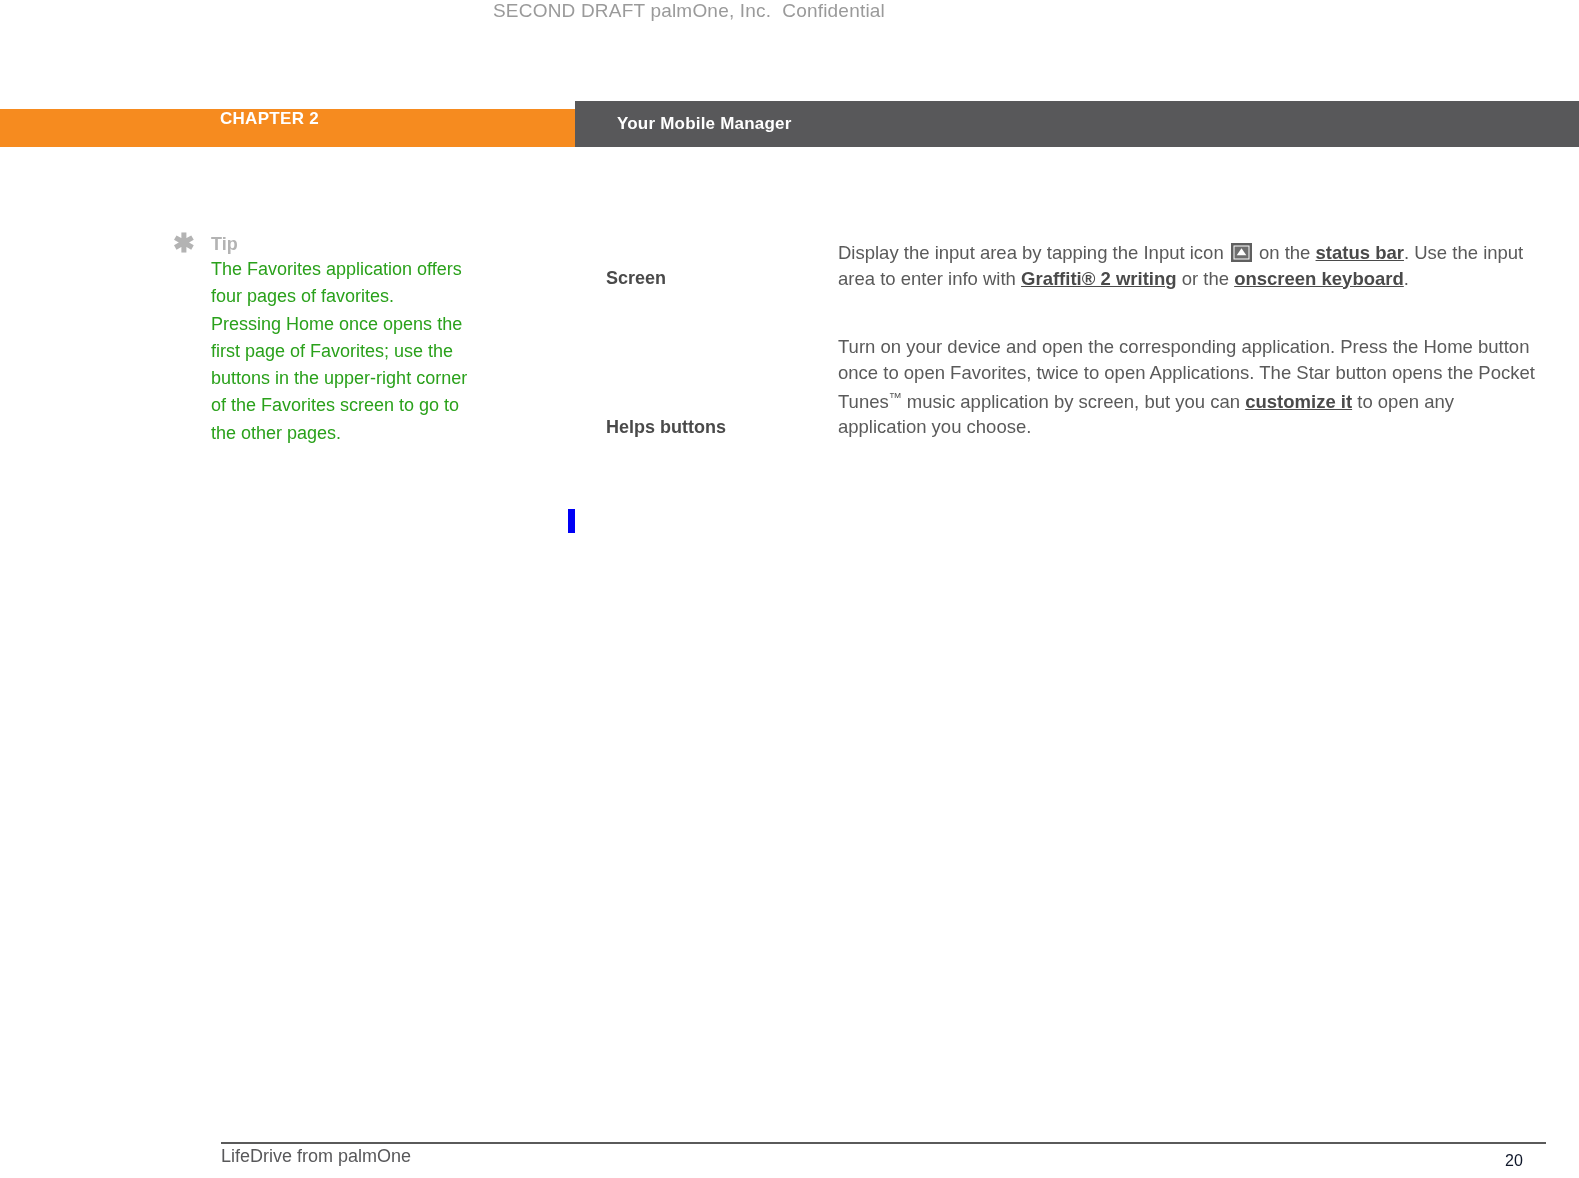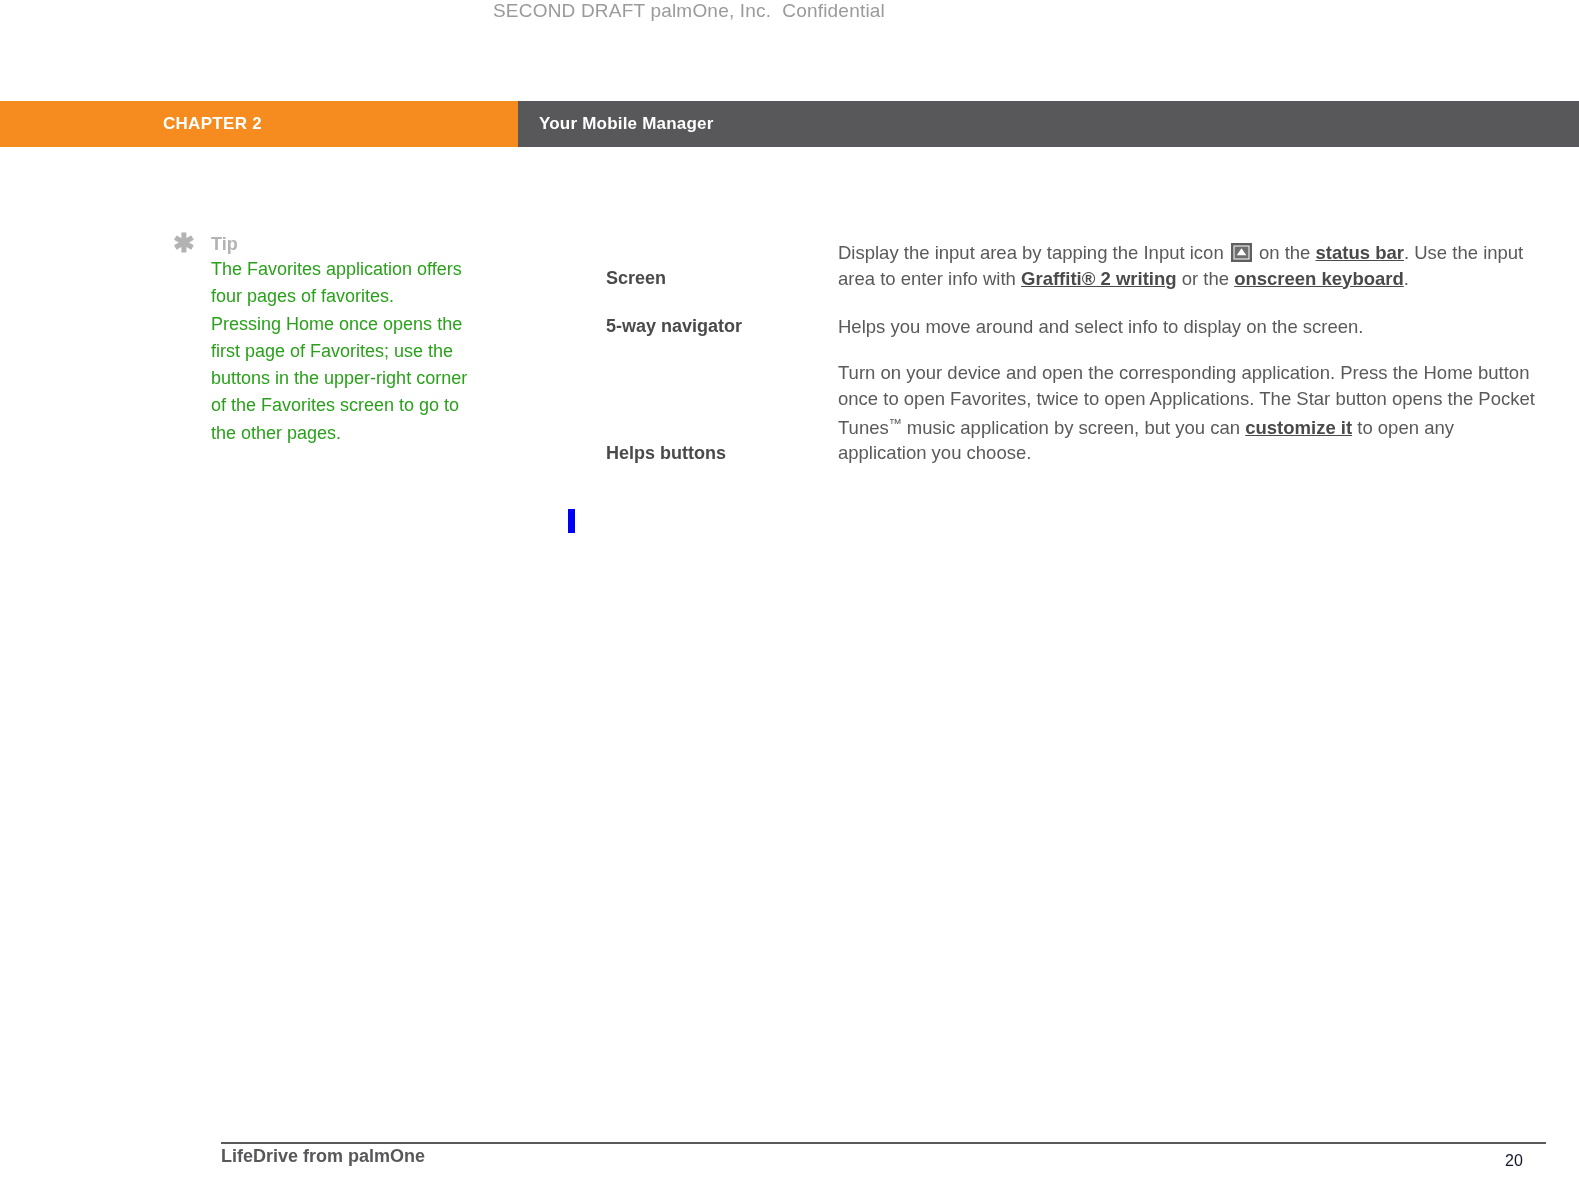--- a/index.html
+++ b/index.html
@@ -32,40 +32,41 @@
   
   .header-band {
     position: absolute;
     top: 101px;
     left: 0;
     width: 1579px;
     height: 46px;
     display: flex;
   }
   .header-chapter {
-    width: 518px;
+    width: 575px;
     background: #f68b1f;
     display: flex;
-    align-items: center;
+    align-items: flex-start;
     justify-content: flex-end;
     padding-right: 256px;
     box-sizing: border-box;
+    margin-top: 8px;
   }
   .header-chapter span {
     color: #ffffff;
     font-size: 17px;
     font-weight: bold;
     letter-spacing: 0.3px;
   }
   .header-section {
     flex: 1;
     background: #58585a;
     display: flex;
     align-items: center;
-    padding-left: 21px;
+    padding-left: 42px;
     box-sizing: border-box;
   }
   .header-section span {
     color: #ffffff;
     font-size: 17px;
     font-weight: bold;
     letter-spacing: 0.2px;
   }
 
   
@@ -165,21 +166,21 @@
     top: 1142px;
     width: 1325px;
     height: 2px;
     background: #5a5a5a;
   }
   .footer-title {
     position: absolute;
     left: 221px;
     top: 1146px;
     font-size: 18px;
-    font-weight: bold;
+    font-weight: normal;
     color: #58585a;
   }
   .footer-page {
     position: absolute;
     left: 1505px;
     top: 1152px;
     width: 44px;
     text-align: left;
     font-size: 16px;
     color: #0f172a;
@@ -218,26 +219,20 @@
               <rect x="0" y="0" width="21" height="19" fill="#5f5f5f"></rect>
               <rect x="2.5" y="2.5" width="16" height="14" fill="#ffffff"></rect>
               <rect x="3.5" y="3.5" width="14" height="12" fill="#6e6e6e"></rect>
               <polygon points="10.5,5.2 15.3,12.2 5.7,12.2" fill="#ffffff"></polygon>
             </svg></span><span> on the </span><a class="lnk" href="#">status bar</a><span>. Use the input area to enter info with </span><a class="lnk" href="#">Graffiti® 2 writing</a><span> or the </span><a class="lnk" href="#">onscreen keyboard</a><span>.</span></p>
     </div>
   </div>
 
   <div class="gap-a"></div>
 
-  <div class="defrow">
-    <div class="defterm">5-way navigator</div>
-    <div class="defdesc">
-      <p><span>Helps you move around and select info to display on the screen.</span></p>
-    </div>
-  </div>
 
   <div class="gap-b"></div>
 
   <div class="defrow">
     <div class="defterm">Helps buttons</div>
     <div class="defdesc">
       <p><span>Turn on your device and open the corresponding application. Press the Home button once to open Favorites, twice to open Applications. The Star button opens the Pocket Tunes</span><span class="tm">™</span><span> music application by screen, but you can </span><a class="lnk" href="#">customize it</a><span> to open any application you choose.</span></p>
     </div>
   </div>
 

